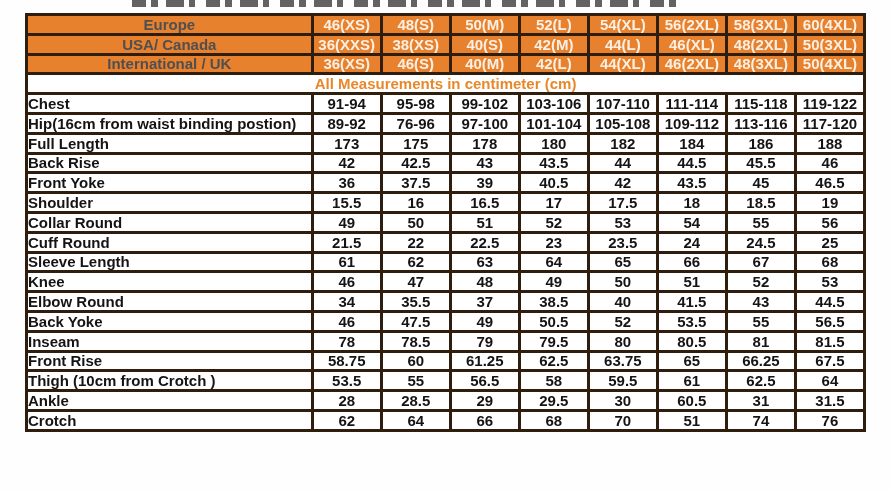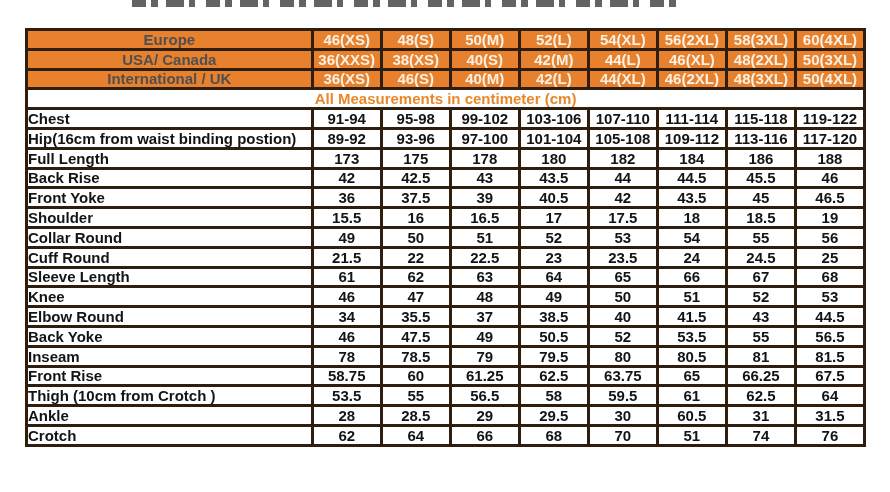--- a/index.html
+++ b/index.html
@@ -27,21 +27,21 @@
       repeating-linear-gradient(90deg,
         #3c3c3c 0 14px, transparent 14px 19px,
         #3c3c3c 19px 26px, transparent 26px 34px,
         #3c3c3c 34px 52px, transparent 52px 57px,
         #3c3c3c 57px 63px, transparent 63px 74px);
     opacity: 0.8;
   }
   .table-wrap {
     position: absolute;
     left: 25px;
-    top: 28px;
+    top: 13px;
     width: 841px;
     height: 419px;
   }
   table.size-chart {
     width: 100%;
     height: 100%;
     border-collapse: collapse;
     table-layout: fixed;
   }
   table.size-chart td {
@@ -147,21 +147,21 @@
             <td class="val">99-102</td>
             <td class="val">103-106</td>
             <td class="val">107-110</td>
             <td class="val">111-114</td>
             <td class="val">115-118</td>
             <td class="val">119-122</td>
           </tr>
           <tr>
             <td class="row-label">Hip(16cm from waist binding postion)</td>
             <td class="val">89-92</td>
-            <td class="val">93-96</td>
+            <td class="val">76-96</td>
             <td class="val">97-100</td>
             <td class="val">101-104</td>
             <td class="val">105-108</td>
             <td class="val">109-112</td>
             <td class="val">113-116</td>
             <td class="val">117-120</td>
           </tr>
           <tr>
             <td class="row-label">Full Length</td>
             <td class="val">173</td>

